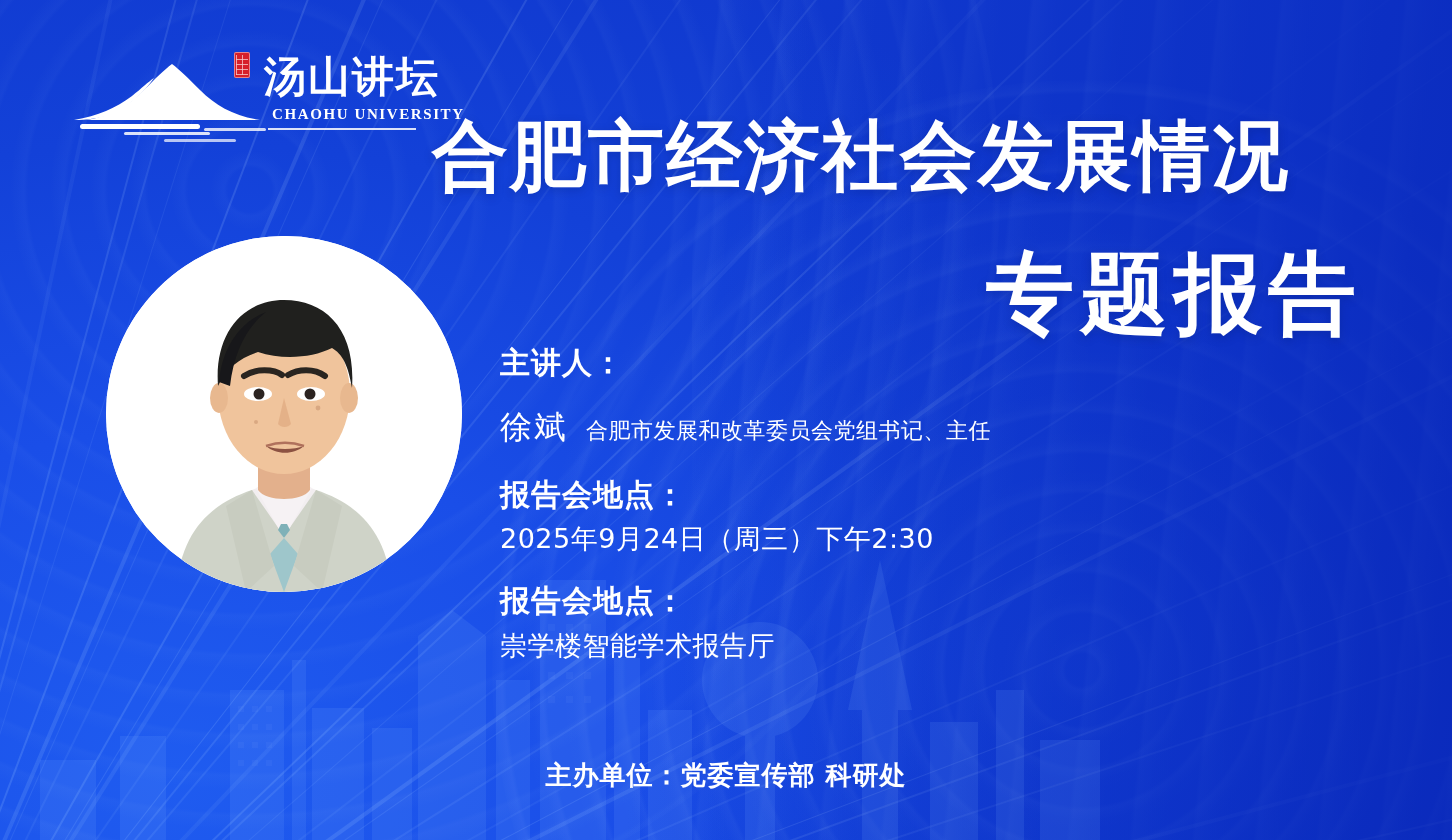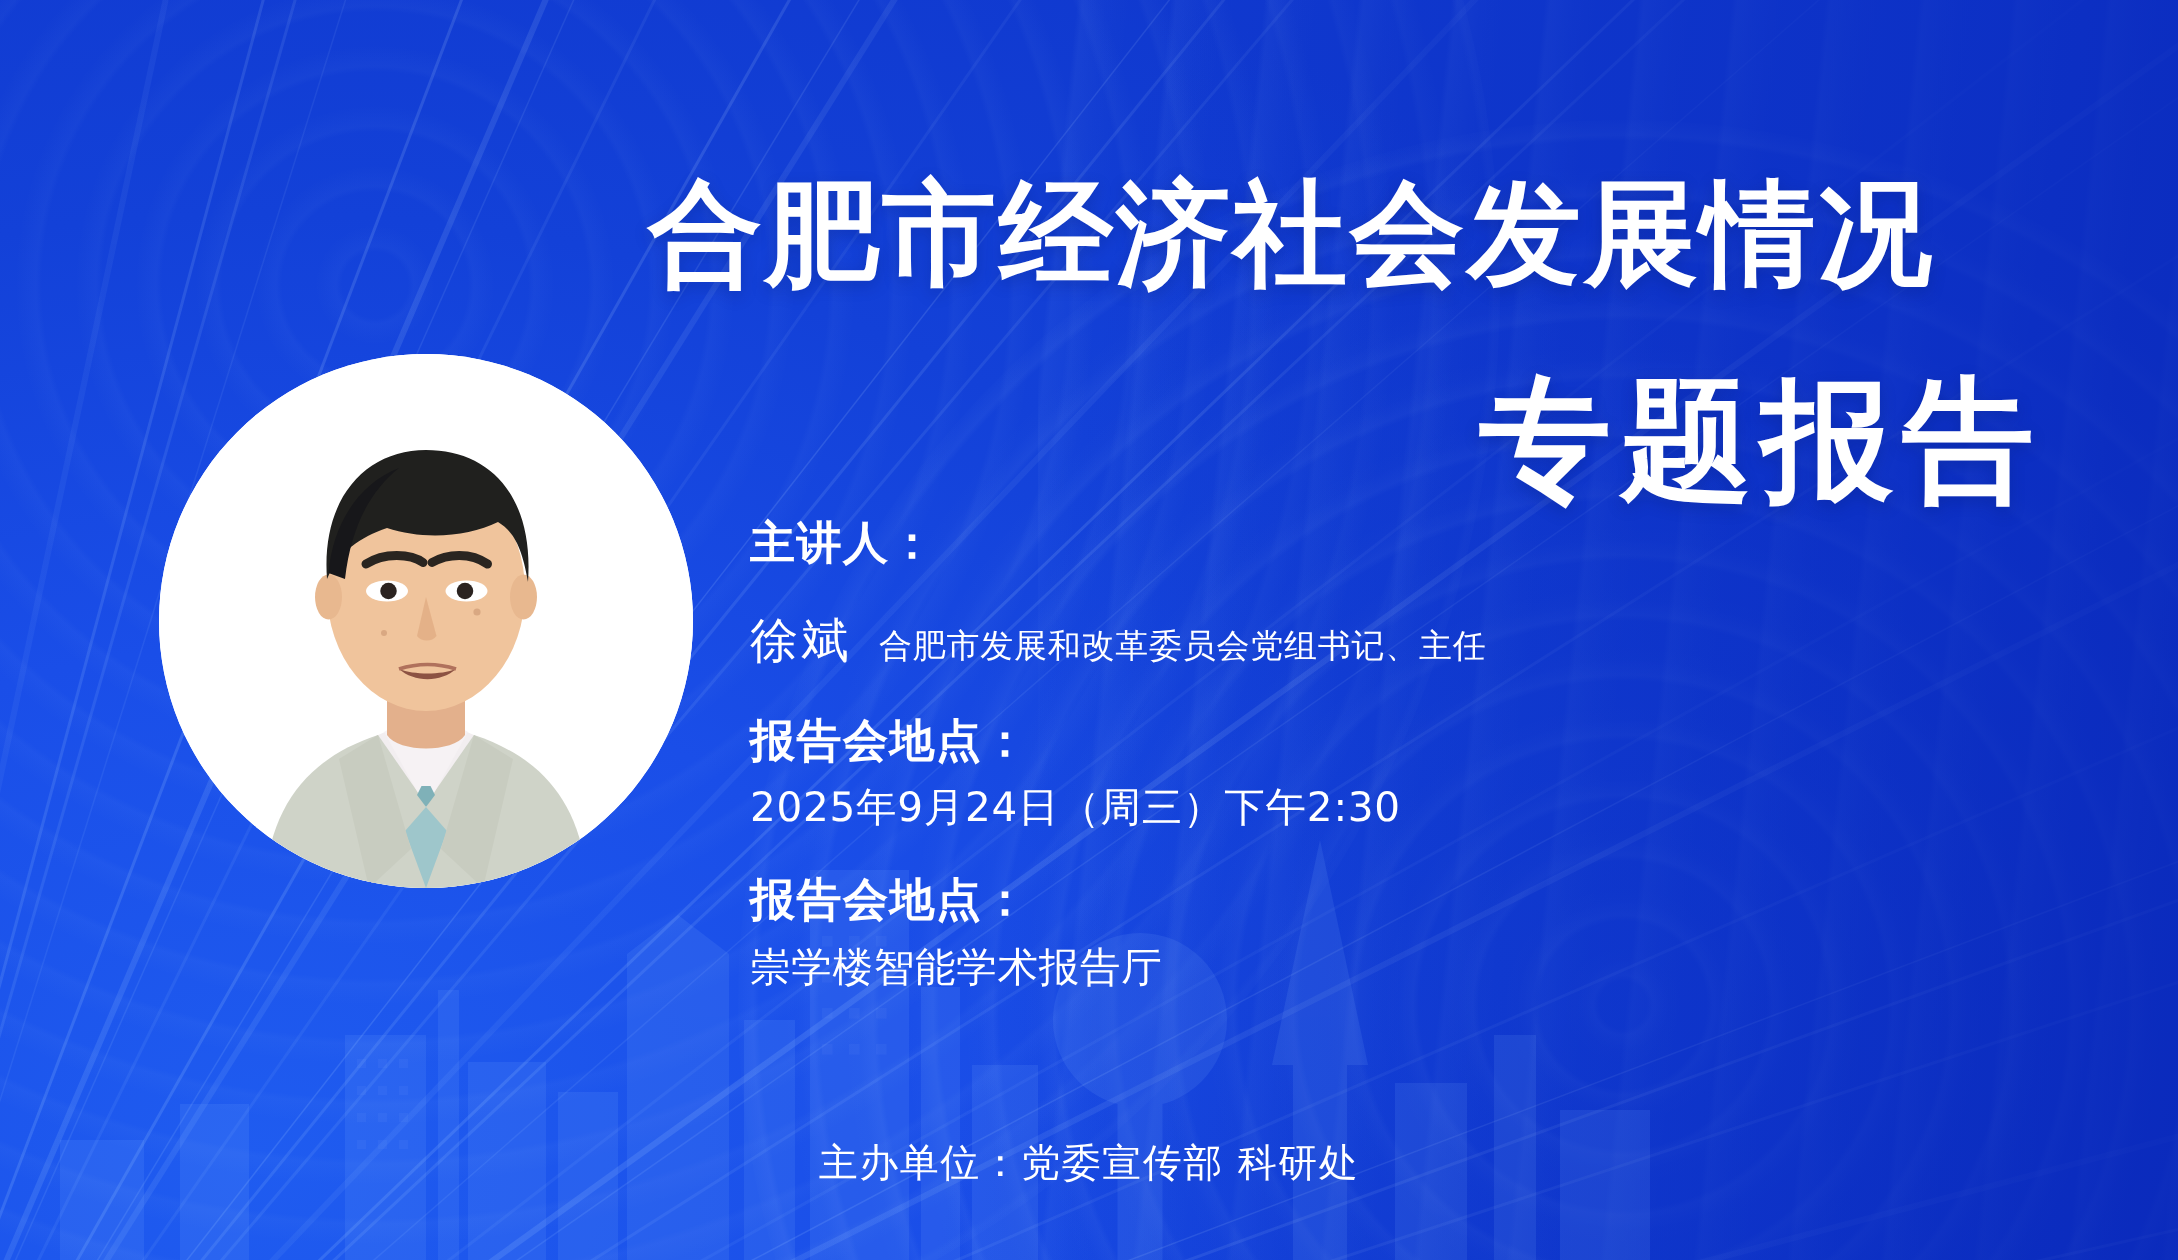--- a/index.html
+++ b/index.html
@@ -245,21 +245,21 @@
 
   
   .footer {
     position: absolute;
     left: 0;
     top: 758px;
     width: 1452px;
     text-align: center;
     font-family: "DejaVu Sans", "Liberation Sans", sans-serif;
     font-size: 26px;
-    font-weight: 400;
+    font-weight: 700;
     color: #ffffff;
     letter-spacing: 1px;
     white-space: nowrap;
   }
 </style>
 </head>
 <body>
 
 <div class="poster">
 
@@ -350,20 +350,37 @@
       <rect x="584" y="108" width="7" height="7"></rect>
         <rect x="548" y="132" width="7" height="7"></rect>
       <rect x="566" y="132" width="7" height="7"></rect>
         <rect x="584" y="132" width="7" height="7"></rect>
       <rect x="548" y="156" width="7" height="7"></rect>
         <rect x="566" y="156" width="7" height="7"></rect>
       <rect x="584" y="156" width="7" height="7"></rect>
     </g>
   </svg>
 
+  <div class="logo">
+    <svg class="logo-mark" viewBox="0 0 200 100">
+      <path d="M4 72 C28 70 44 64 62 54 C78 44 90 32 104 18 C118 32 128 44 142 54 C158 64 176 70 196 72 L196 78 L4 78 Z" fill="#ffffff" opacity="0"></path>
+      <path d="M14 70 C40 66 56 56 72 40 C84 28 92 20 100 14 C108 20 116 28 128 40 C144 56 162 66 188 70 Z" fill="#ffffff"></path>
+      <path d="M2 70 C26 66 44 58 60 46 C70 38 76 32 82 28 C72 42 58 56 40 64 C30 68 14 70 2 70 Z" fill="#ffffff"></path>
+      <rect x="8" y="74" width="120" height="5" rx="2.5" fill="#ffffff"></rect>
+      <rect x="52" y="82" width="86" height="3" rx="1.5" fill="#ffffff" opacity=".85"></rect>
+      <rect x="92" y="89" width="72" height="3" rx="1.5" fill="#ffffff" opacity=".7"></rect>
+      <rect x="132" y="78" width="62" height="3" rx="1.5" fill="#ffffff" opacity=".8"></rect>
+    </svg>
+    <span class="logo-seal">
+        <i></i>
+      </span>
+    <div class="logo-cn">汤山讲坛</div>
+    <div class="logo-rule"></div>
+    <div class="logo-en">CHAOHU UNIVERSITY</div>
+  </div>
 
   <div class="title-main">合肥市经济社会发展情况</div>
   <div class="title-sub">专题报告</div>
 
   <div class="portrait">
     <svg class="photo" viewBox="0 0 356 356">
       <rect width="356" height="356" fill="#ffffff"></rect>
 
       <path d="M70 356 C74 296 104 268 146 254 L210 254 C252 268 282 296 286 356 Z" fill="#cfd3c8"></path>
       <path d="M146 254 L178 300 L210 254 L196 248 L160 248 Z" fill="#f2eef0"></path>

